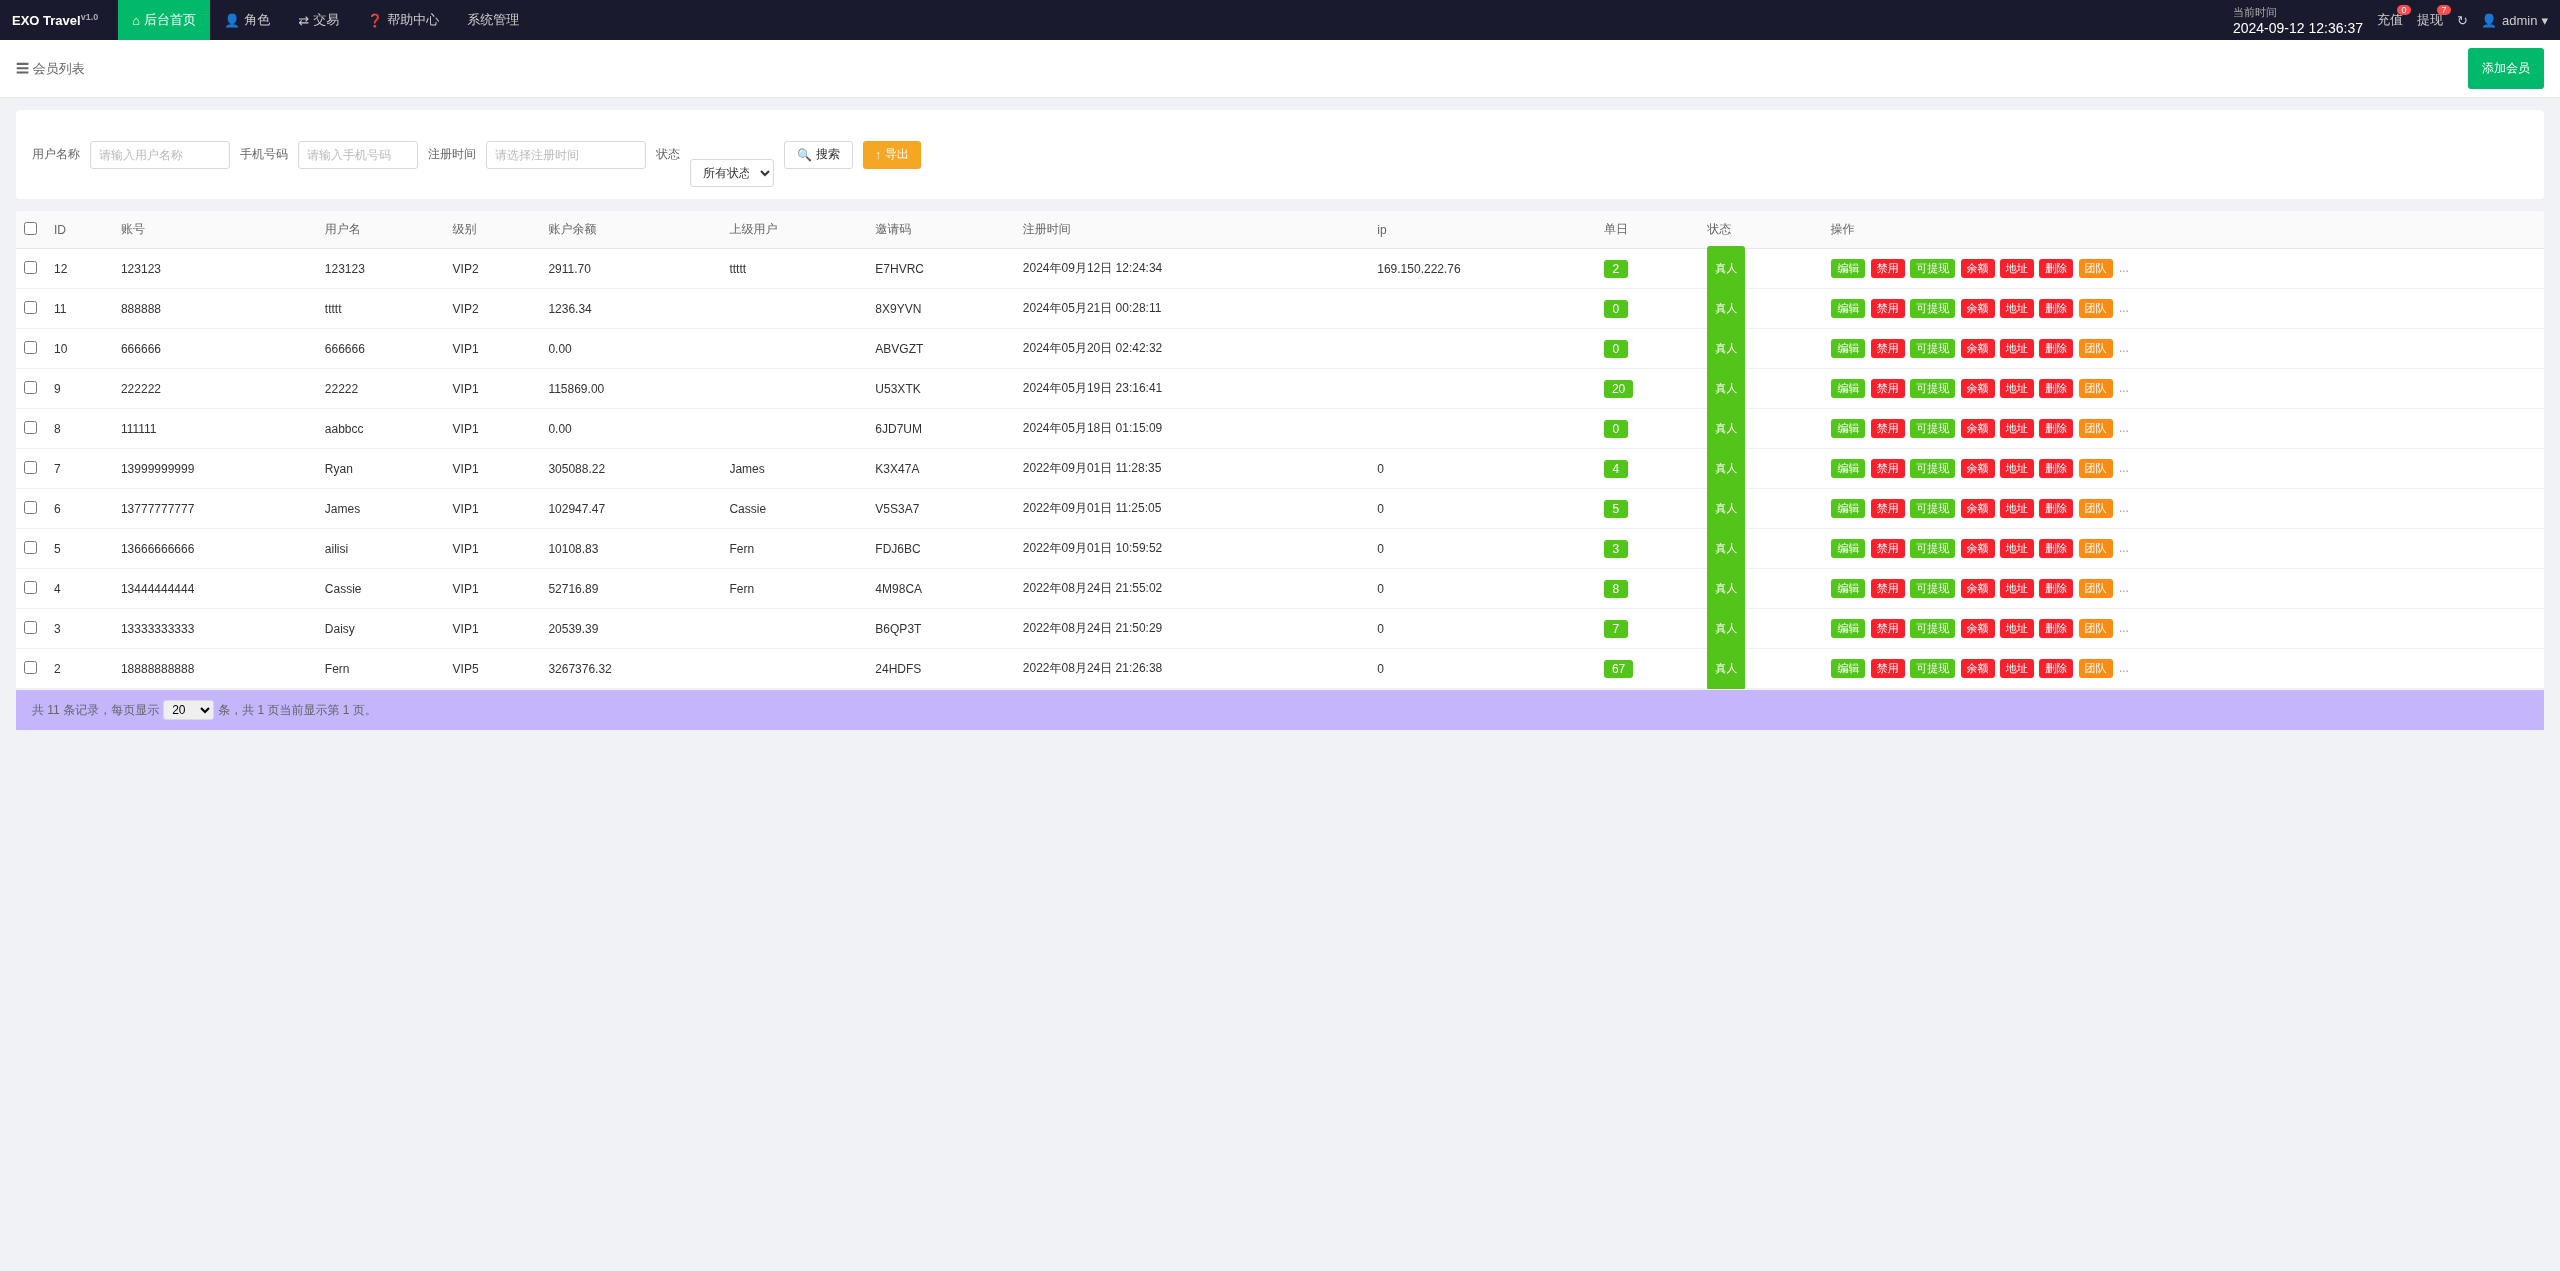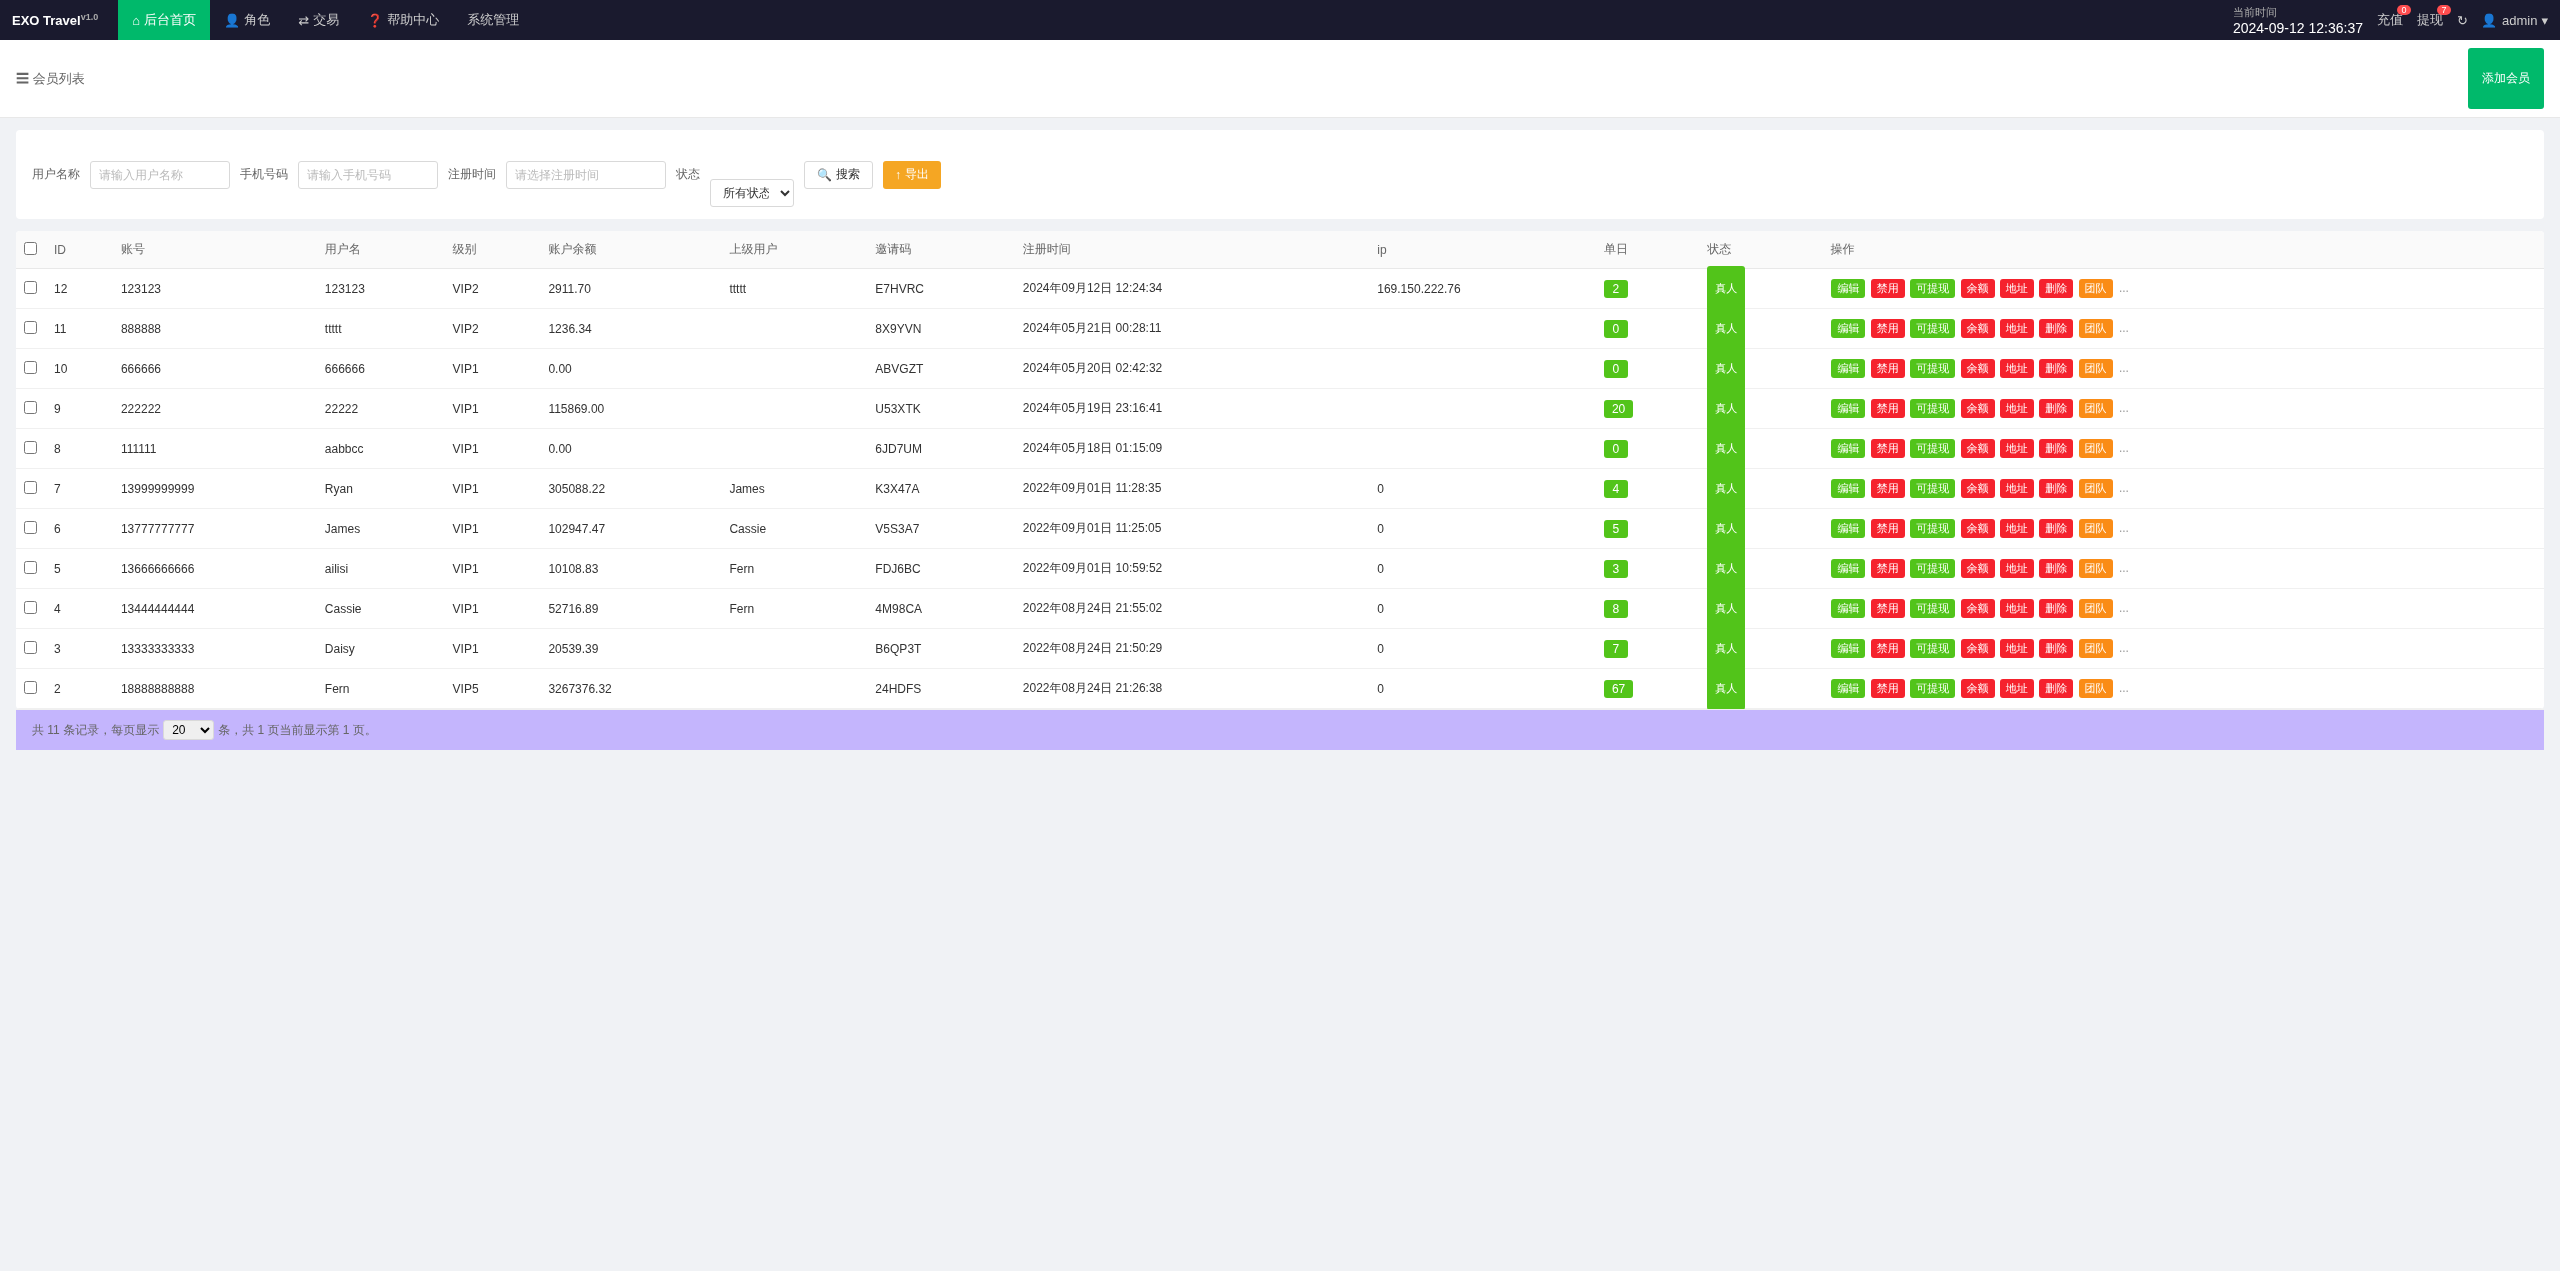--- a/index.html
+++ b/index.html
@@ -14,21 +14,21 @@
     .header-right { margin-left: auto; display: flex; align-items: center; gap: 14px; color: #ccc; font-size: 12px; }
     .header-right .time-label { font-size: 11px; color: #aaa; }
     .header-right .time-val { color: #fff; font-size: 14px; }
     .badge-btn { position: relative; cursor: pointer; color: #ccc; font-size: 13px; }
     .badge { position: absolute; top: -6px; right: -8px; background: #ff4d4f; color: #fff; border-radius: 8px; font-size: 9px; padding: 0 4px; min-width: 14px; text-align: center; }
     .user-btn { color: #ccc; font-size: 13px; cursor: pointer; display: flex; align-items: center; gap: 4px; }
 
     
     .breadcrumb { background: #fff; padding: 8px 16px; border-bottom: 1px solid #e8e8e8; display: flex; align-items: center; justify-content: space-between; }
     .breadcrumb-text { font-size: 13px; color: #666; }
-    .add-btn { background: #00b96b; color: #fff; border: none; padding: 22px 14px; border-radius: 3px; cursor: pointer; font-size: 12px; }
+    .add-btn { background: #00b96b; color: #fff; border: none; padding: 12px 14px; border-radius: 3px; cursor: pointer; font-size: 12px; }
 
     
     .main { padding: 12px 16px; }
 
     
     .filter-bar { background: #fff; padding: 12px 16px; border-radius: 4px; margin-bottom: 12px; display: flex; align-items: center; gap: 10px; flex-wrap: wrap; }
     .filter-label { font-size: 12px; color: #666; white-space: nowrap; }
     .filter-input { border: 1px solid #d9d9d9; border-radius: 3px; padding: 4px 8px; font-size: 12px; height: 28px; outline: none; color: #333; }
     .filter-input::placeholder { color: #bbb; }
     .filter-select { border: 1px solid #d9d9d9; border-radius: 3px; padding: 4px 8px; font-size: 12px; height: 28px; outline: none; color: #333; background: #fff; }
@@ -116,21 +116,21 @@
   </span>
   <button class="add-btn">添加会员</button>
 </div>
 
 <div class="main">
 
   <div class="filter-bar">
     <span class="filter-label">用户名称</span>
     <input class="filter-input" style="width: 140px;" placeholder="请输入用户名称">
     <span class="filter-label">手机号码</span>
-    <input class="filter-input" style="width: 140px;" placeholder="请输入手机号码">
+    <input class="filter-input" style="width: 120px;" placeholder="请输入手机号码">
     <span class="filter-label">注册时间</span>
     <input class="filter-input" style="width: 160px;" placeholder="请选择注册时间">
     <span class="filter-label">状态</span>
     <select class="filter-select" style="width:84px;margin-top:37px;">
       <option>所有状态</option>
     </select>
     <button class="search-btn">
       <span>🔍</span>
       <span>搜索</span>
     </button>

